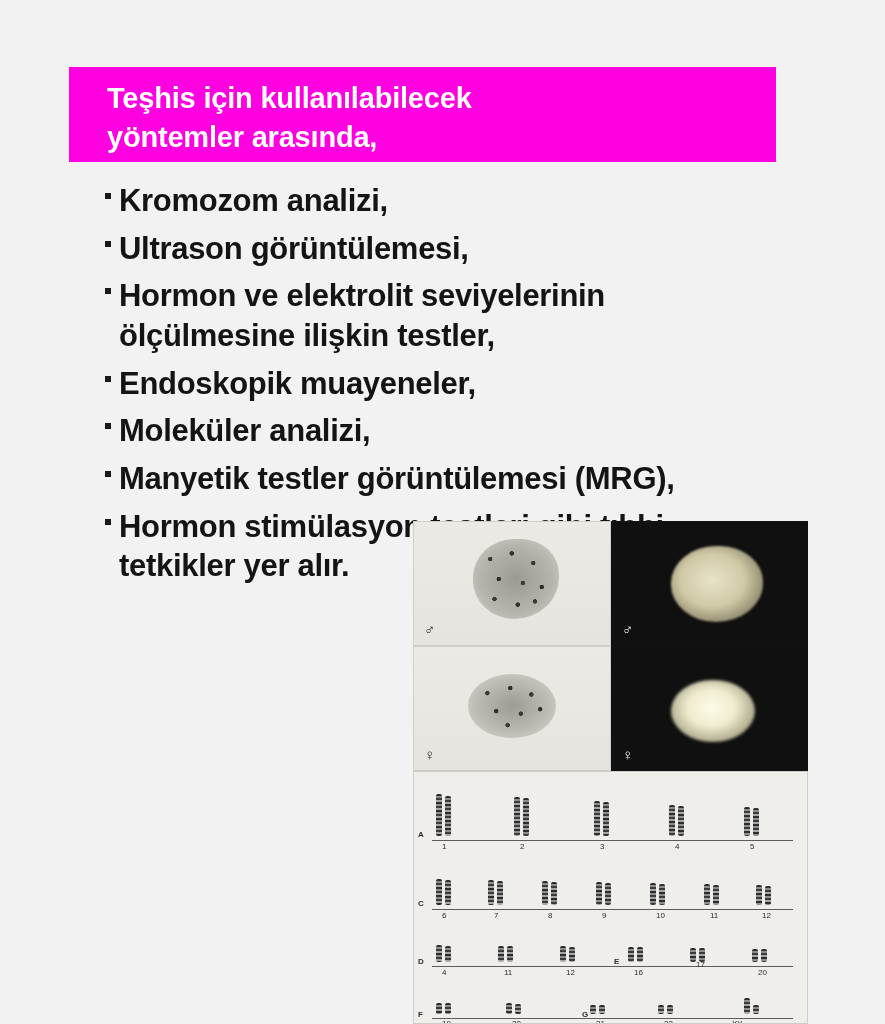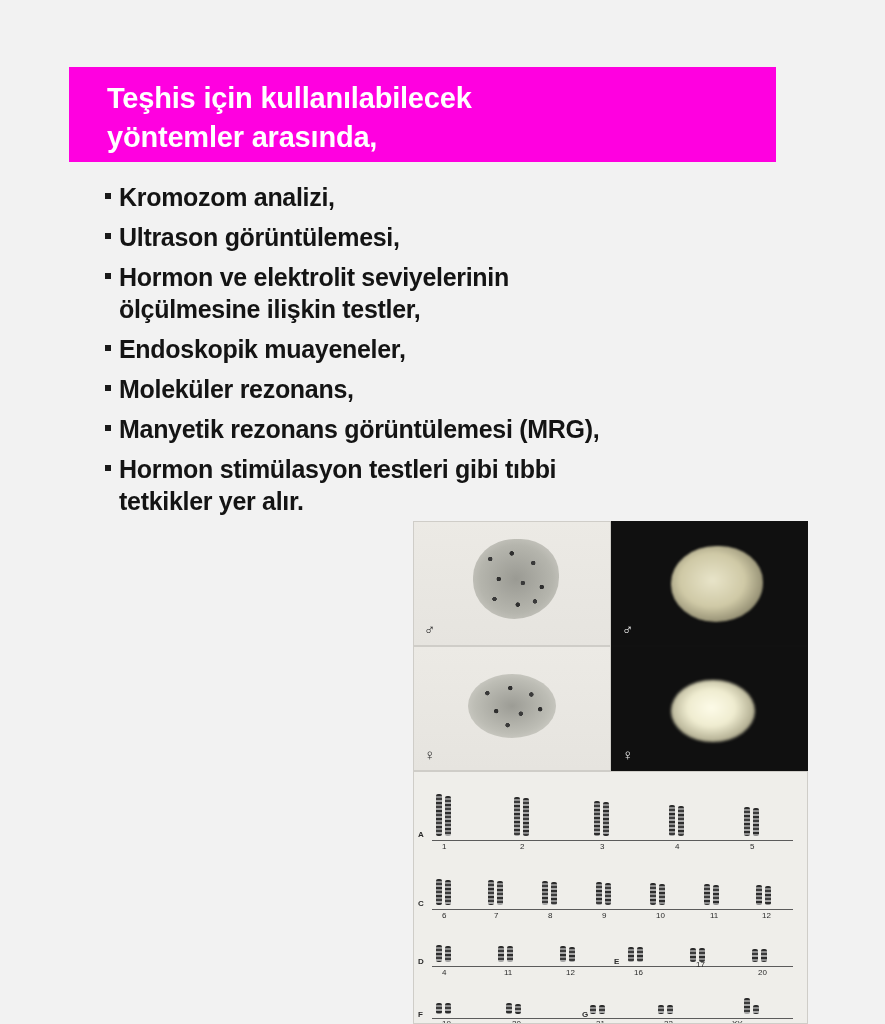--- a/index.html
+++ b/index.html
@@ -60,21 +60,21 @@
   }
   .bullet-marker::before {
     content: "";
     display: block;
     width: 6px;
     height: 6px;
     background: #1a1a1a;
   }
   .bullet-text {
     color: #141414;
-    font-size: 25px;
+    font-size: 31px;
     font-weight: bold;
     line-height: 1.28;
     letter-spacing: -0.3px;
     white-space: pre-line;
   }
 
   
   .figure {
     position: absolute;
     left: 413px;
@@ -239,25 +239,25 @@
       <span class="bullet-marker"></span>
       <span class="bullet-text">Hormon ve elektrolit seviyelerinin
  ölçülmesine ilişkin testler,</span>
     </div>
     <div class="bullet-item">
       <span class="bullet-marker"></span>
       <span class="bullet-text">Endoskopik muayeneler,</span>
     </div>
     <div class="bullet-item">
       <span class="bullet-marker"></span>
-      <span class="bullet-text">Moleküler rezonans,</span>
-    </div>
-    <div class="bullet-item">
-      <span class="bullet-marker"></span>
-      <span class="bullet-text">Manyetik rezonans görüntülemesi (MRG),</span>
+      <span class="bullet-text">Moleküler analizi,</span>
+    </div>
+    <div class="bullet-item">
+      <span class="bullet-marker"></span>
+      <span class="bullet-text">Manyetik testler görüntülemesi (MRG),</span>
     </div>
     <div class="bullet-item">
       <span class="bullet-marker"></span>
       <span class="bullet-text">Hormon stimülasyon testleri gibi tıbbi
  tetkikler yer alır.</span>
     </div>
   </div>
 
   <div class="figure">
 

